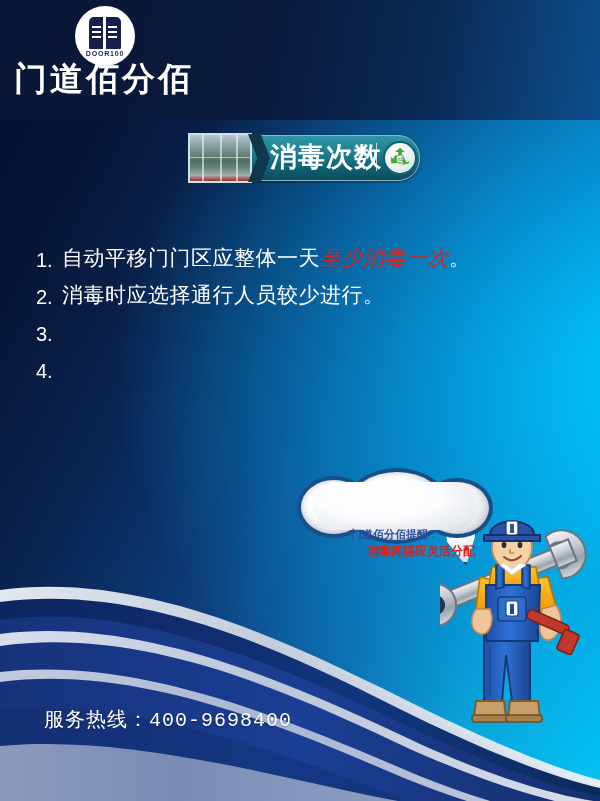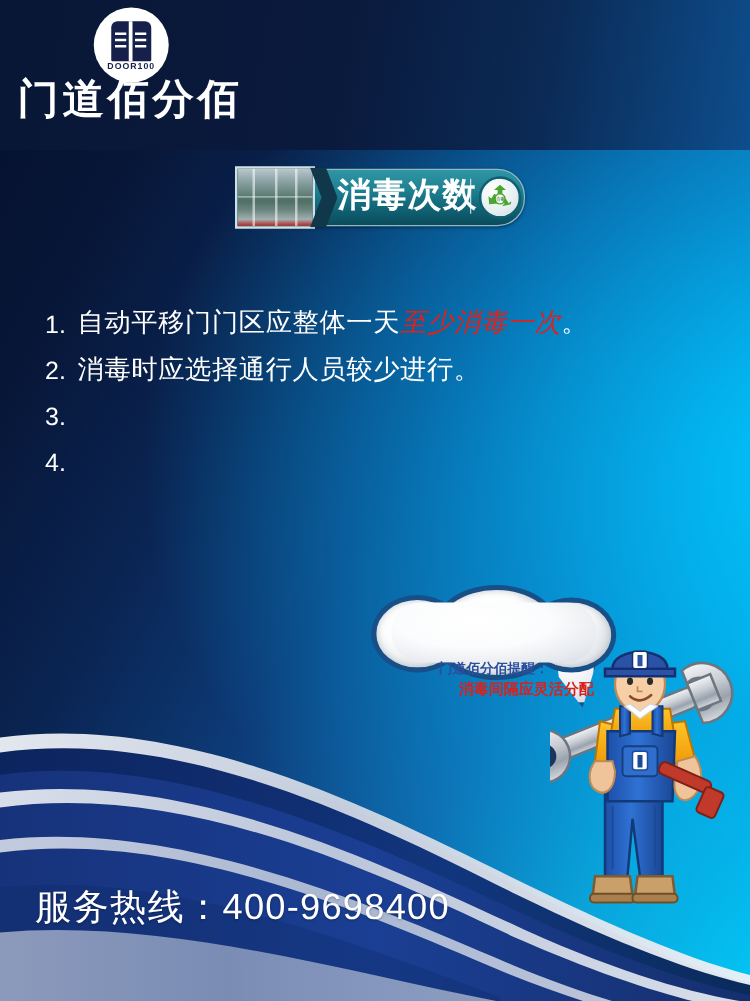--- a/index.html
+++ b/index.html
@@ -163,23 +163,23 @@
     font-size:12px; color:#d8221c; font-weight:bold; line-height:1.5;
     font-family:"DejaVu Sans","Liberation Sans",sans-serif;
     text-align:right;
   }
   
   #waves { position:absolute; left:0; top:560px; width:600px; height:241px; }
   
   #mascot { position:absolute; left:440px; top:505px; width:160px; height:235px; }
   
   #hotline {
-    position:absolute; left:28px; top:706px;
-    font-size:29px; color:#ffffff; letter-spacing:1px;
-    font-family:Liberation Sans, sans-serif;
+    position:absolute; left:44px; top:706px;
+    font-size:20px; color:#ffffff; letter-spacing:1px;
+    font-family:Liberation Mono, monospace;
     text-shadow:0 1px 2px rgba(0,0,0,.3);
   }
 </style>
 </head>
 <body>
 
 <div id="poster">
 
   <div id="header-band"></div>
 

